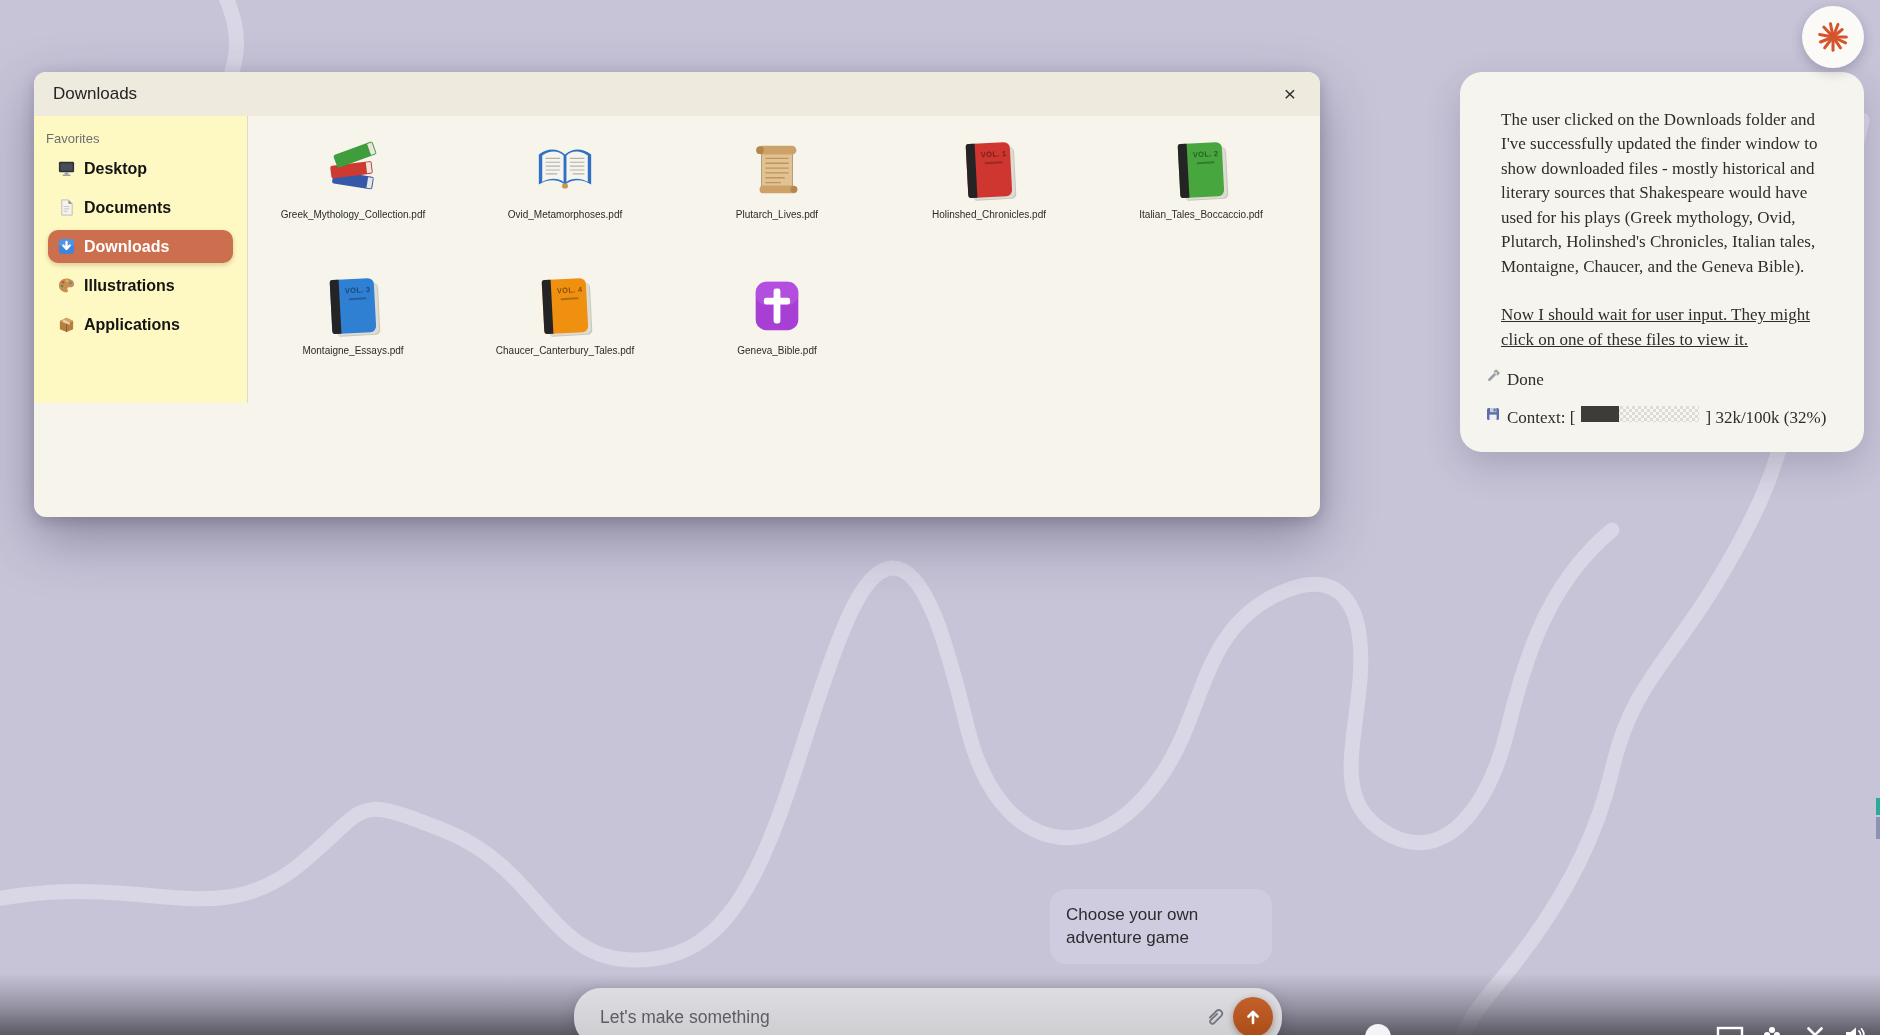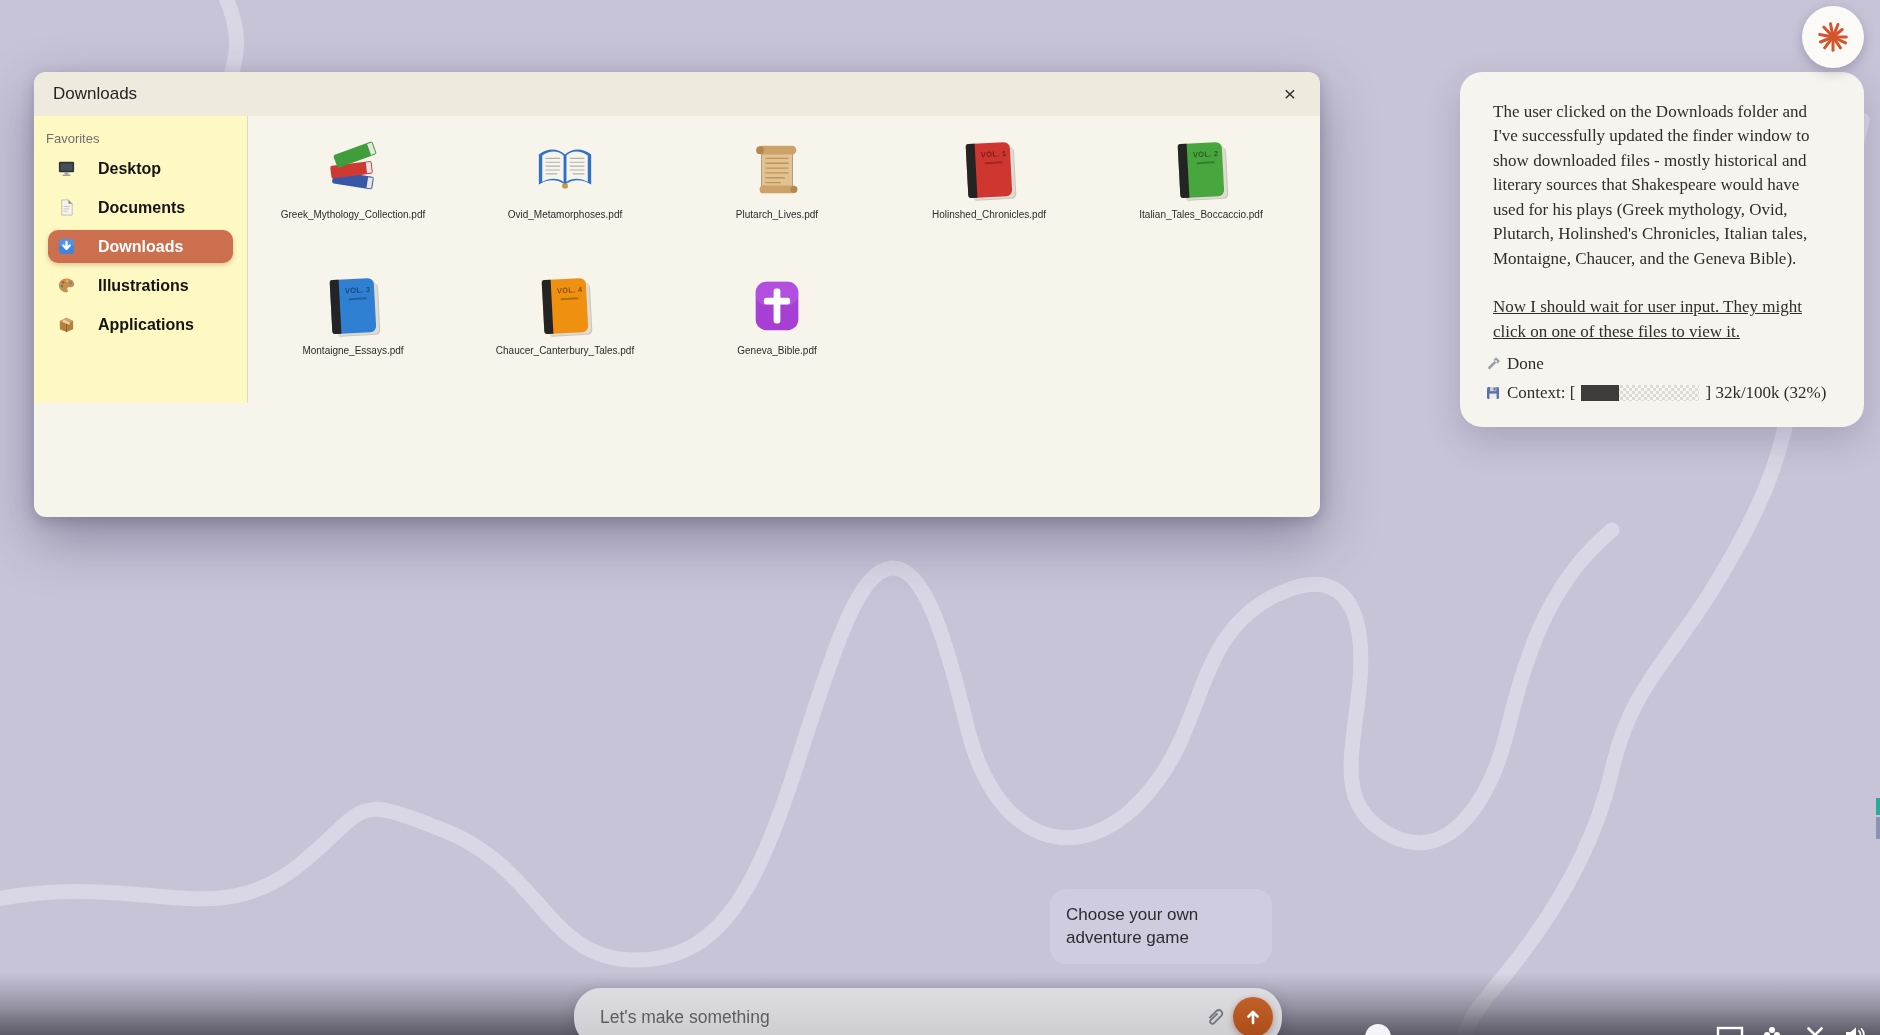--- a/index.html
+++ b/index.html
@@ -19,21 +19,21 @@
   #finder{left:34px;top:72px;width:1286px;height:445px;border-radius:12px;
     background:#f7f4ec;box-shadow:0 22px 55px rgba(44,40,70,.38),0 4px 14px rgba(44,40,70,.22);}
   #finder-titlebar{position:absolute;left:0;top:0;right:0;height:44px;background:#efeade;
     border-radius:12px 12px 0 0;display:flex;align-items:center;}
   #finder-title{margin-left:19px;font-size:17px;color:#242424;font-weight:500;}
   #finder-close{position:absolute;right:16px;top:8px;width:28px;height:28px;display:flex;
     align-items:center;justify-content:center;font-size:21px;color:#2f2f2f;cursor:default;}
   #sidebar{position:absolute;left:0;top:44px;width:213px;height:287px;background:#fef9c3;
     border-right:1px solid #dcd9d2;}
   #fav-label{margin:15px 0 6px 12px;font-size:13px;color:#6f6f6f;}
-  .side-item{display:flex;align-items:center;gap:22px;height:33px;margin:6px 14px;
+  .side-item{display:flex;align-items:center;gap:8px;height:33px;margin:6px 14px;
     padding:0 9px;border-radius:10px;color:#141414;font-weight:700;font-size:16px;}
   .side-item.selected{background:#cb6f4f;color:#fff;box-shadow:0 2px 5px rgba(120,50,20,.25);}
   .side-item .icon-wrap{width:19px;height:19px;flex:0 0 auto;}
 
   #file-grid{position:absolute;left:213px;top:44px;right:0;bottom:0;
     display:grid;grid-template-columns:repeat(5,212px);grid-auto-rows:136px;padding-top:22px;}
   .file-cell{display:flex;flex-direction:column;align-items:center;}
   .file-icon{width:64px;height:64px;display:flex;align-items:center;justify-content:center;}
   .file-icon svg{width:62px;height:62px;}
   .file-label{margin-top:6px;max-width:192px;text-align:center;font-size:10px;line-height:1.33;
@@ -47,23 +47,23 @@
     background:#242424;border-radius:3px 0 0 3px;}
   .cbook .vol{position:absolute;top:7px;left:11px;right:0;text-align:center;
     font-size:7.5px;font-weight:700;color:rgba(0,0,0,.45);letter-spacing:.3px;}
   .cbook .subline{position:absolute;top:19px;left:18px;right:8px;height:2px;
     background:rgba(0,0,0,.25);border-radius:1px;}
 
   
   #assistant-panel{left:1460px;top:72px;width:404px;border-radius:22px;background:#f6f4ee;
     box-shadow:0 14px 36px rgba(44,40,70,.20);padding:20px 25px 22px 25px;box-sizing:border-box;
     font-family:"Liberation Serif",serif;color:#2e2d29;font-size:17px;line-height:1.44;}
-  #assistant-panel p{margin:8px;}
+  #assistant-panel p{margin:16px;}
   #assistant-panel p + p{margin-top:24px;text-decoration:underline;}
-  .status-line{display:flex;align-items:center;gap:6px;margin-top:4px;}
+  .status-line{display:flex;gap:6px;margin-top:13px;}
   .ctx-bar{display:inline-block;width:118px;height:16px;vertical-align:-2px;
     background:repeating-conic-gradient(#dddcd4 0% 25%,#f8f6f0 0% 50%) 0 0/6px 6px;
     overflow:hidden;}
   .ctx-fill{display:block;height:100%;background:#3d3c38;}
 
   
   .chip{position:absolute;top:889px;height:75px;border-radius:16px;background:#cfccdf;
     color:#2b2b30;font-size:17px;line-height:1.32;display:flex;align-items:center;
     padding:0 16px;box-sizing:border-box;}
   #chip-1{left:581px;width:219px;}

